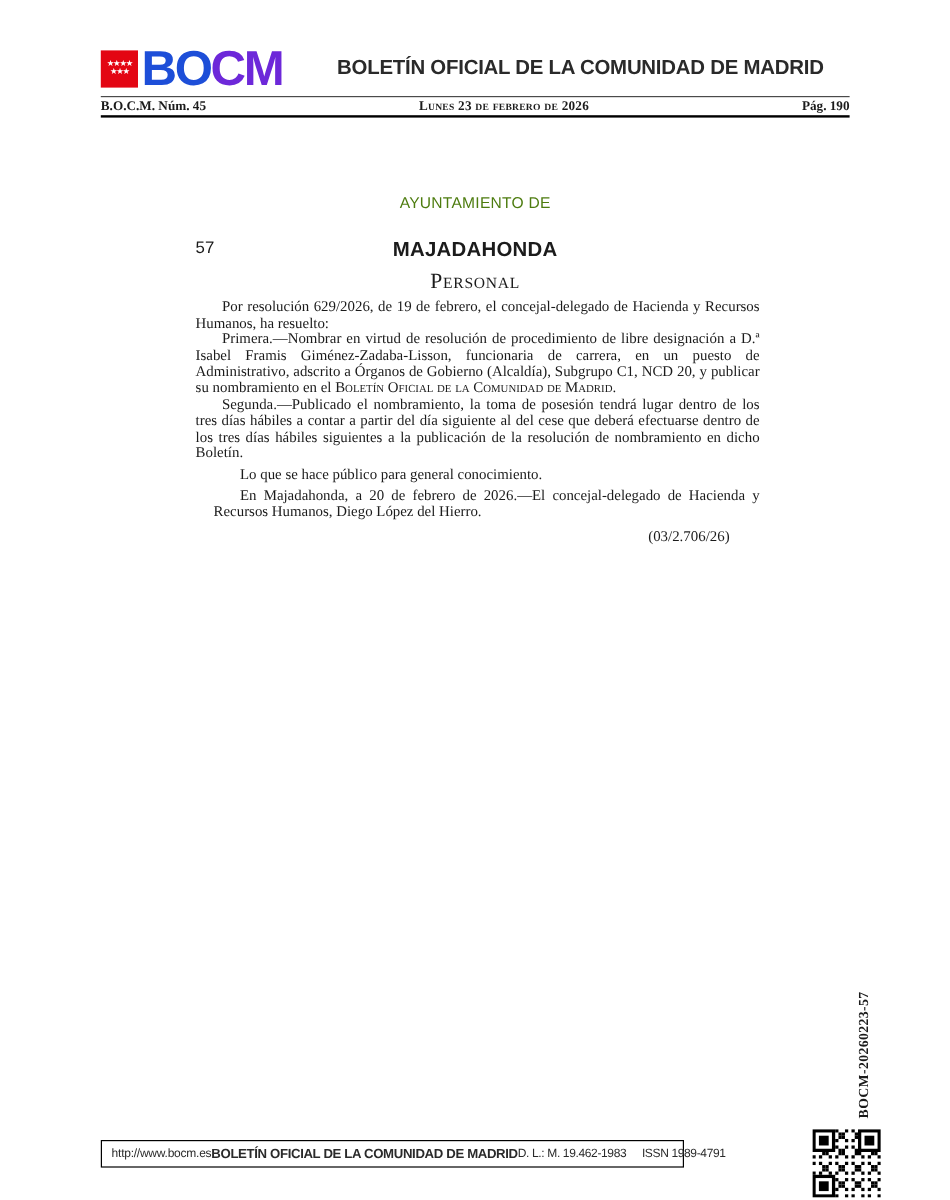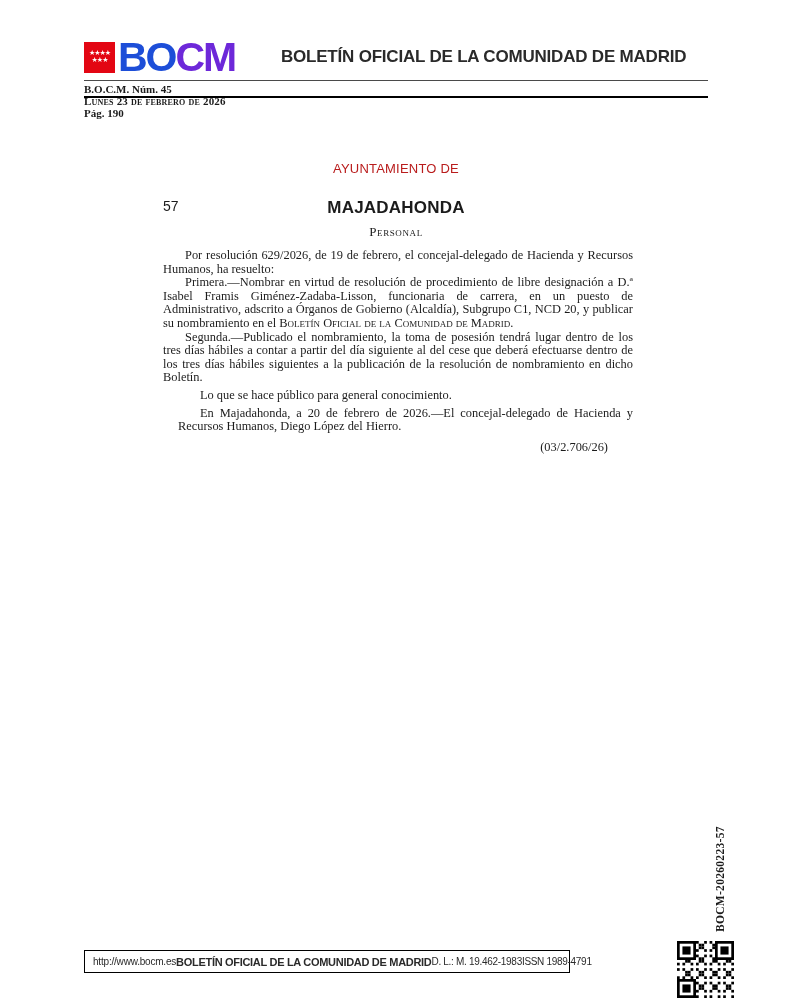--- a/index.html
+++ b/index.html
@@ -72,21 +72,20 @@
   }
   .header-meta {
     position: absolute;
     left: 84px; top: 83px;
     width: 624px;
     display: flex;
     justify-content: space-between;
     align-items: baseline;
     font-weight: bold;
     font-size: 11px;
-    flex-direction: column;
   }
   .header-meta .date { font-variant: small-caps; letter-spacing: 0.2px; }
   .rule-thick {
     position: absolute;
     left: 84px; top: 96px;
     width: 624px; height: 0;
     border-top: 2px solid #000000;
   }
 
   
@@ -101,21 +100,21 @@
     white-space: pre;
   }
   .subsection {
     position: absolute;
     left: 84px; top: 161px;
     width: 624px;
     text-align: center;
     font-family: "Liberation Sans", sans-serif;
     font-size: 13px;
     letter-spacing: 0.2px;
-    color: #b91c1c;
+    color: #4d7c0f;
   }
   .article-row {
     position: absolute;
     left: 84px; top: 198px;
     width: 624px;
   }
   .article-number {
     position: absolute;
     left: 79px; top: 0;
     font-family: "Liberation Sans", sans-serif;
@@ -129,21 +128,21 @@
     font-weight: bold;
     font-size: 17px;
     letter-spacing: 0.2px;
   }
   .category {
     position: absolute;
     left: 84px; top: 224px;
     width: 624px;
     text-align: center;
     font-variant: small-caps;
-    font-size: 13px;
+    font-size: 18px;
     letter-spacing: 0.6px;
   }
 
   
   .body-block {
     position: absolute;
     left: 163px; top: 249px;
     width: 470px;
     font-size: 12.4px;
     line-height: 13.6px;
@@ -188,20 +187,21 @@
   .footer-title {
     flex: 1;
     text-align: center;
     font-weight: bold;
     font-size: 11px;
     letter-spacing: -0.3px;
     white-space: nowrap;
   }
   .footer-right {
     display: flex;
+    gap: 13px;
     padding-right: 7px;
     letter-spacing: -0.3px;
     white-space: nowrap;
   }
   .qr {
     position: absolute;
     left: 677px; top: 941px;
     width: 57px; height: 57px;
     background: #ffffff;
   }

